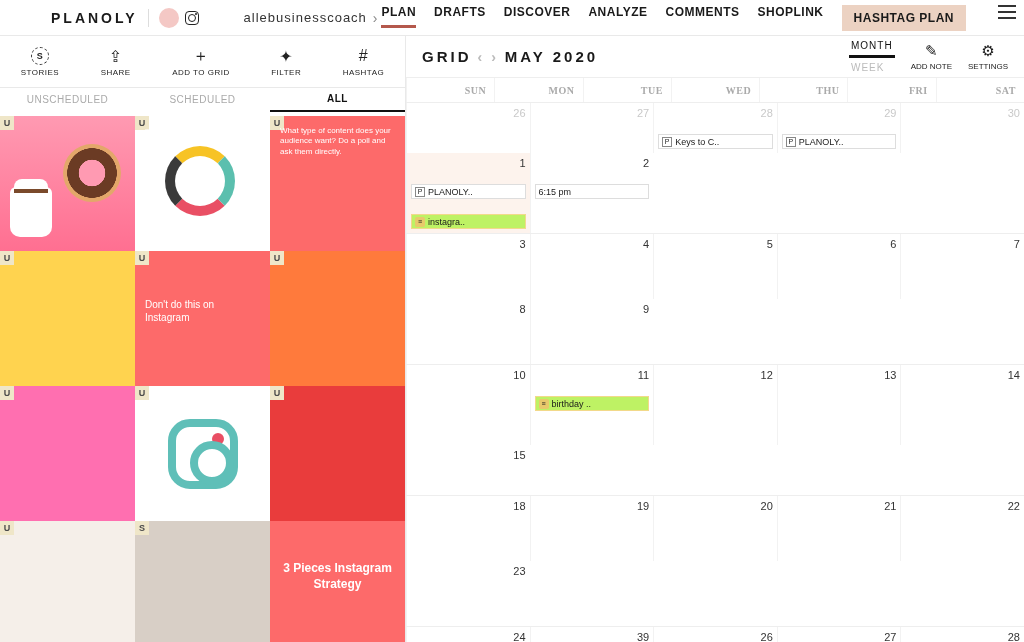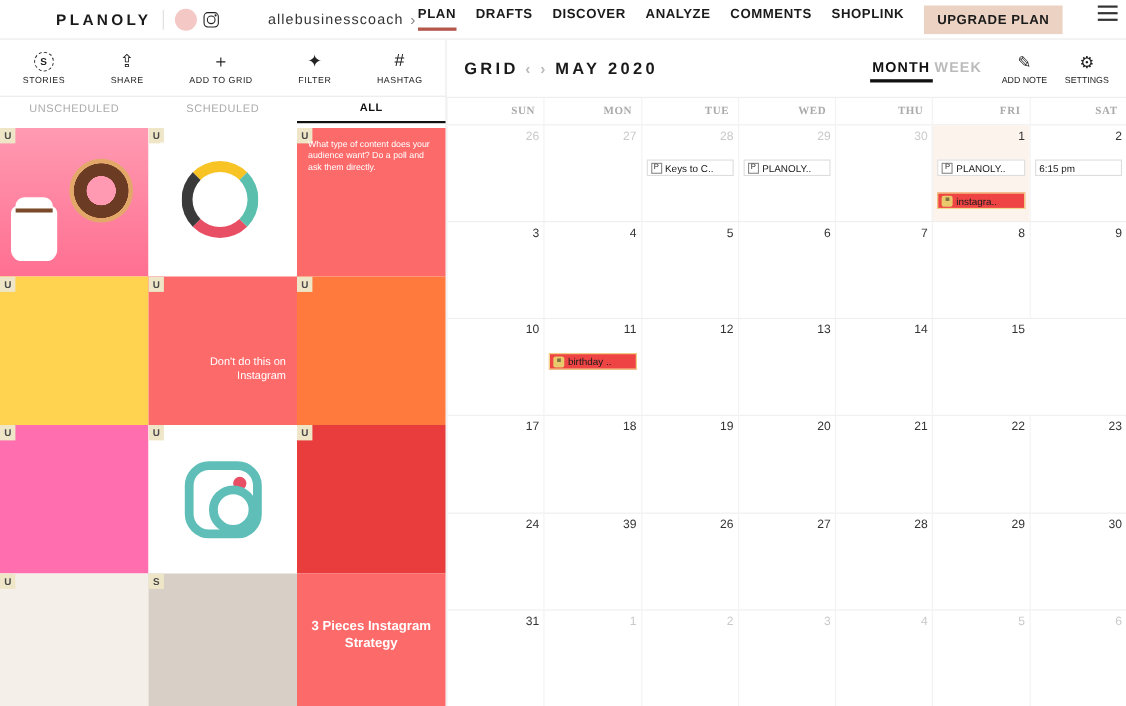--- a/index.html
+++ b/index.html
@@ -36,37 +36,37 @@
   
   .grid-scroll{flex:1; overflow-y:auto;}
   .grid { display:grid; grid-template-columns: repeat(3, 1fr); }
   .tile { aspect-ratio:1/1; position:relative; font-size:9px; color:#fff; overflow:hidden;}
   .badge { position:absolute; top:0; left:0; width:14px; height:14px; background:#efe6c8; color:#4a4a4a; font-size:9px; display:flex; align-items:center; justify-content:center; font-weight:600;}
   
   .rhead { height:52px; display:flex; align-items:center; padding:0 16px; }
   .rtitle { font-size:15px; font-weight:800; letter-spacing:3px; display:flex; align-items:center; gap:6px;}
   .rtitle .navbtn{color:#bbb; cursor:pointer; font-size:14px;}
   .rspace { margin-left:auto; display:flex; align-items:center; gap:16px;}
-  .toggle { display:flex; font-size:13px; font-weight:700; letter-spacing:1px;}
+  .toggle { display:flex; font-size:10px; font-weight:400; letter-spacing:1px;flex-direction:column;}
   .toggle div{padding:4px 2px; cursor:pointer; color:#bbb;}
   .toggle div.active{color:#111; border-bottom:3px solid #111;}
   .rtool { display:flex; flex-direction:column; align-items:center; font-size:8px; gap:2px; cursor:pointer;}
   .rtool .ic{font-size:15px;}
   
   .cal { flex:1; display:flex; flex-direction:column; border-top:1px solid #eee;}
   .dow { display:grid; grid-template-columns:repeat(7,1fr); font-size:10px; font-weight:700; color:#aaa; letter-spacing:.5px; height:24px;}
   .dow div{display:flex; align-items:center; justify-content:flex-end; padding-right:8px; border-left:1px solid #f2f2f2;font-family:Liberation Serif, serif;}
   .weeks { flex:1; display:grid; grid-template-rows:repeat(6,1fr);}
-  .week { display:grid; grid-template-columns:repeat(7,1fr); border-top:1px solid #eee;}
+  .week { display:grid; grid-template-columns:repeat(5,1fr); border-top:1px solid #eee;}
   .day { border-left:1px solid #f2f2f2; padding:4px 4px; font-size:11px; position:relative;}
   .day .num{ text-align:right; color:#333; font-size:11px;}
   .day.dim .num{ color:#c9c9c9;}
   .day.today{ background:#fdf3ed;}
   .ev { margin-top:15px; font-size:9px; background:#fff; border:1px solid #ddd; height:15px; display:flex; align-items:center; padding:0 3px; gap:3px; overflow:hidden; white-space:nowrap;}
-  .ev.note{ background:#ef4444; border-color:#f2d98a;}
+  .ev.note{ background:#bef264; border-color:#f2d98a;}
   .ev .pk{width:10px;height:10px;border:1px solid #888;font-size:7px;display:flex;align-items:center;justify-content:center;}
   .ev .nk{width:10px;height:10px;background:#e8c96b;border-radius:2px;display:flex;align-items:center;justify-content:center;font-size:7px;}
   
   .t1{background:linear-gradient(#ff9ab2,#ff6f91);}
   .t2{background:#fff;}
   .t3{background:#fd6a6a;}
   .t4{background:#ffd34f;}
   .t5{background:#fd6a6a;}
   .t6{background:#ff7a3c;}
   .t7{background:#ff6fb0;}
@@ -95,21 +95,21 @@
   <span class="handle">allebusinesscoach</span>
   <span class="chev">›</span>
 
   <div class="topnav">
     <div class="item active">PLAN</div>
     <div class="item">DRAFTS</div>
     <div class="item">DISCOVER</div>
     <div class="item">ANALYZE</div>
     <div class="item">COMMENTS</div>
     <div class="item">SHOPLINK</div>
-    <div class="upgrade">UPGRADE PLAN</div>
+    <div class="upgrade">HASHTAG PLAN</div>
     <div class="menu-ico">
         <span></span>
         <span></span>
         <span></span>
       </div>
   </div>
 </div>
 
 <div class="wrap">
 
@@ -157,21 +157,21 @@
           </div>
           <div class="tile t3">
             <div class="badge">U</div>
             <div class="txt">What type of content does your audience want? Do a poll and ask them directly.</div>
           </div>
           <div class="tile t4">
             <div class="badge">U</div>
           </div>
           <div class="tile t5">
             <div class="badge">U</div>
-            <div class="txt" style="text-align: right; padding-top: 71px; font-size: 10px;">Don't do this on Instagram</div>
+            <div class="txt" style="text-align: left; padding-top: 47px; font-size: 10px;">Don't do this on Instagram</div>
           </div>
           <div class="tile t6">
             <div class="badge">U</div>
           </div>
           <div class="tile t7">
             <div class="badge">U</div>
           </div>
           <div class="tile t8">
             <div class="badge">U</div>
             <div class="ig-logo"></div>
@@ -310,23 +310,20 @@
             </div>
             <div class="day">
               <div class="num">14</div>
             </div>
             <div class="day">
               <div class="num">15</div>
             </div>
           </div>
           <div class="week">
             <div class="day">
-              <div class="num">17</div>
-            </div>
-            <div class="day">
               <div class="num">18</div>
             </div>
             <div class="day">
               <div class="num">19</div>
             </div>
             <div class="day">
               <div class="num">20</div>
             </div>
             <div class="day">
               <div class="num">21</div>

